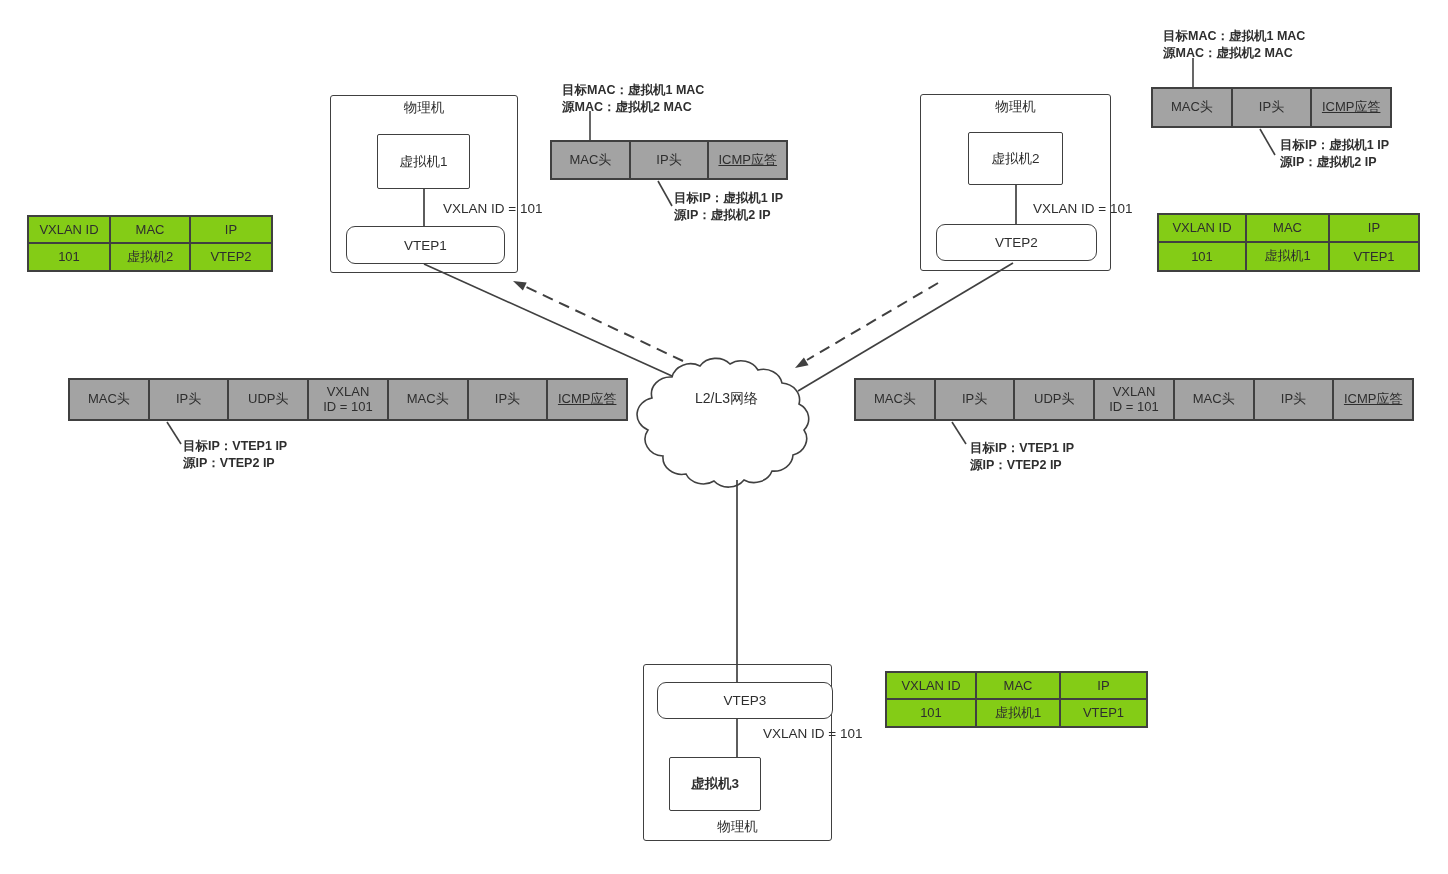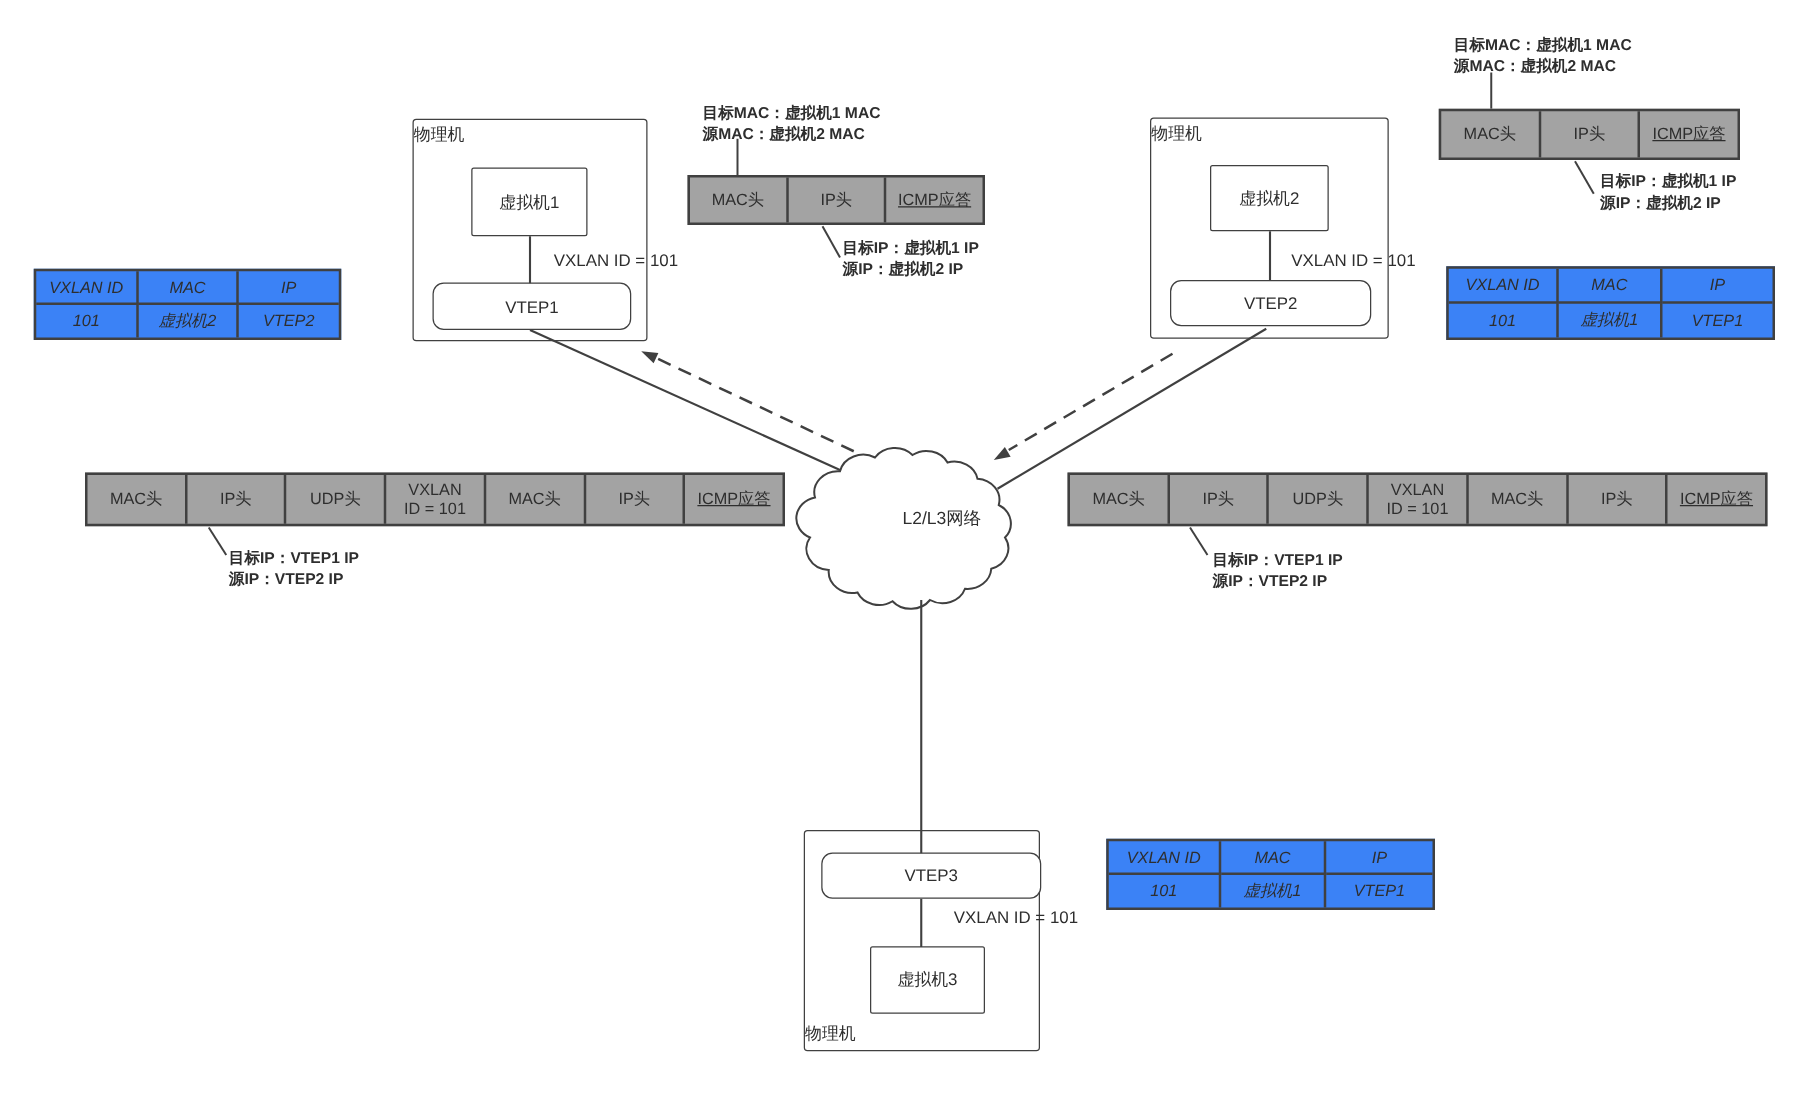--- a/index.html
+++ b/index.html
@@ -9,35 +9,35 @@
     font-family:"Liberation Sans","DejaVu Sans",sans-serif;
     color:var(--text,#2e2e2e);
     overflow:hidden;
   }
   svg.layer { position:absolute; left:0; top:0; }
   .sline  { stroke:var(--line,#404040); fill:none; }
   .cloudshape { fill:#ffffff; stroke:var(--line,#404040); }
   .ahead  { fill:var(--line,#404040); stroke:none; }
 
   .host { position:absolute; border:1.7px solid var(--line,#404040); border-radius:3px; box-sizing:border-box; }
-  .host-title { position:absolute; left:0; right:0; text-align:left; font-size:13.5px; }
+  .host-title { position:absolute; left:0; right:0; text-align:center; font-size:13.5px; }
   .vm   { position:absolute; border:1.7px solid var(--line,#404040); border-radius:2px; background:#fff;
           display:flex; align-items:center; justify-content:center; font-size:13.5px; box-sizing:border-box; }
   .vtep { position:absolute; border:1.7px solid var(--line,#404040); border-radius:9px; background:#fff;
           display:flex; align-items:center; justify-content:center; font-size:13.5px; box-sizing:border-box; }
   .flabel { position:absolute; font-size:13.5px; white-space:nowrap; }
 
   .ptable { position:absolute; display:flex; border:2.5px solid var(--line,#404040); background:#a3a3a3; box-sizing:border-box; }
   .pcell  { flex:1; border-right:2.5px solid var(--line,#404040);
             display:flex; align-items:center; justify-content:center;
             font-size:13px; text-align:center; white-space:pre-line; line-height:1.15; }
   .pcell:last-child { border-right:none;text-decoration:underline; }
 
   .mtable { position:absolute; display:grid; grid-template-rows:1fr 1fr;
-            border:2.5px solid var(--line,#404040); background:#3b82f6; box-sizing:border-box;font-style:italic; }
+            border:2.5px solid var(--line,#404040); background:#84cc16; box-sizing:border-box; }
   .mcell  { border-right:2.5px solid var(--line,#404040);
             display:flex; align-items:center; justify-content:center; font-size:13px; }
   .mcell:nth-child(3n) { border-right:none;text-align:center; }
   .mcell:nth-child(-n+3) { border-bottom:2.5px solid var(--line,#404040); }
 
   .note { position:absolute; font-size:12.5px; line-height:1.32; white-space:nowrap;font-weight:bold; }
   .note span { display:block; }
   .cloud-label { position:absolute; font-size:14px; white-space:nowrap; }
 </style>
 </head>
@@ -81,24 +81,24 @@
     <span class="host-title" style="top:3px;">物理机</span>
   </div>
   <div class="vm" style="left:968px; top:132px; width:95px; height:53px;">虚拟机2</div>
   <div class="vtep" style="left:936px; top:224px; width:161px; height:37px;">VTEP2</div>
   <div class="flabel" style="left:1033px; top:201px;">VXLAN ID = 101</div>
 
   <div class="host" style="left:643px; top:664px; width:189px; height:177px;">
     <span class="host-title" style="bottom:4px;">物理机</span>
   </div>
   <div class="vtep" style="left:657px; top:682px; width:176px; height:37px;">VTEP3</div>
-  <div class="vm" style="left:696px; top:757px; width:92px; height:54px;">虚拟机3</div>
+  <div class="vm" style="left:669px; top:757px; width:92px; height:54px;font-weight:bold;">虚拟机3</div>
   <div class="flabel" style="left:763px; top:726px;">VXLAN ID = 101</div>
 
-  <div class="cloud-label" style="left:695px; top:406px;margin-left:27px;">L2/L3网络</div>
+  <div class="cloud-label" style="left:695px; top:390px;">L2/L3网络</div>
 
   <div class="mtable" style="left:27px; top:215px; width:246px; height:57px; grid-template-columns:82px 80px 1fr;">
     <div class="mcell">VXLAN ID</div>
     <div class="mcell">MAC</div>
     <div class="mcell">IP</div>
     <div class="mcell">101</div>
     <div class="mcell">虚拟机2</div>
     <div class="mcell">VTEP2</div>
   </div>
 

